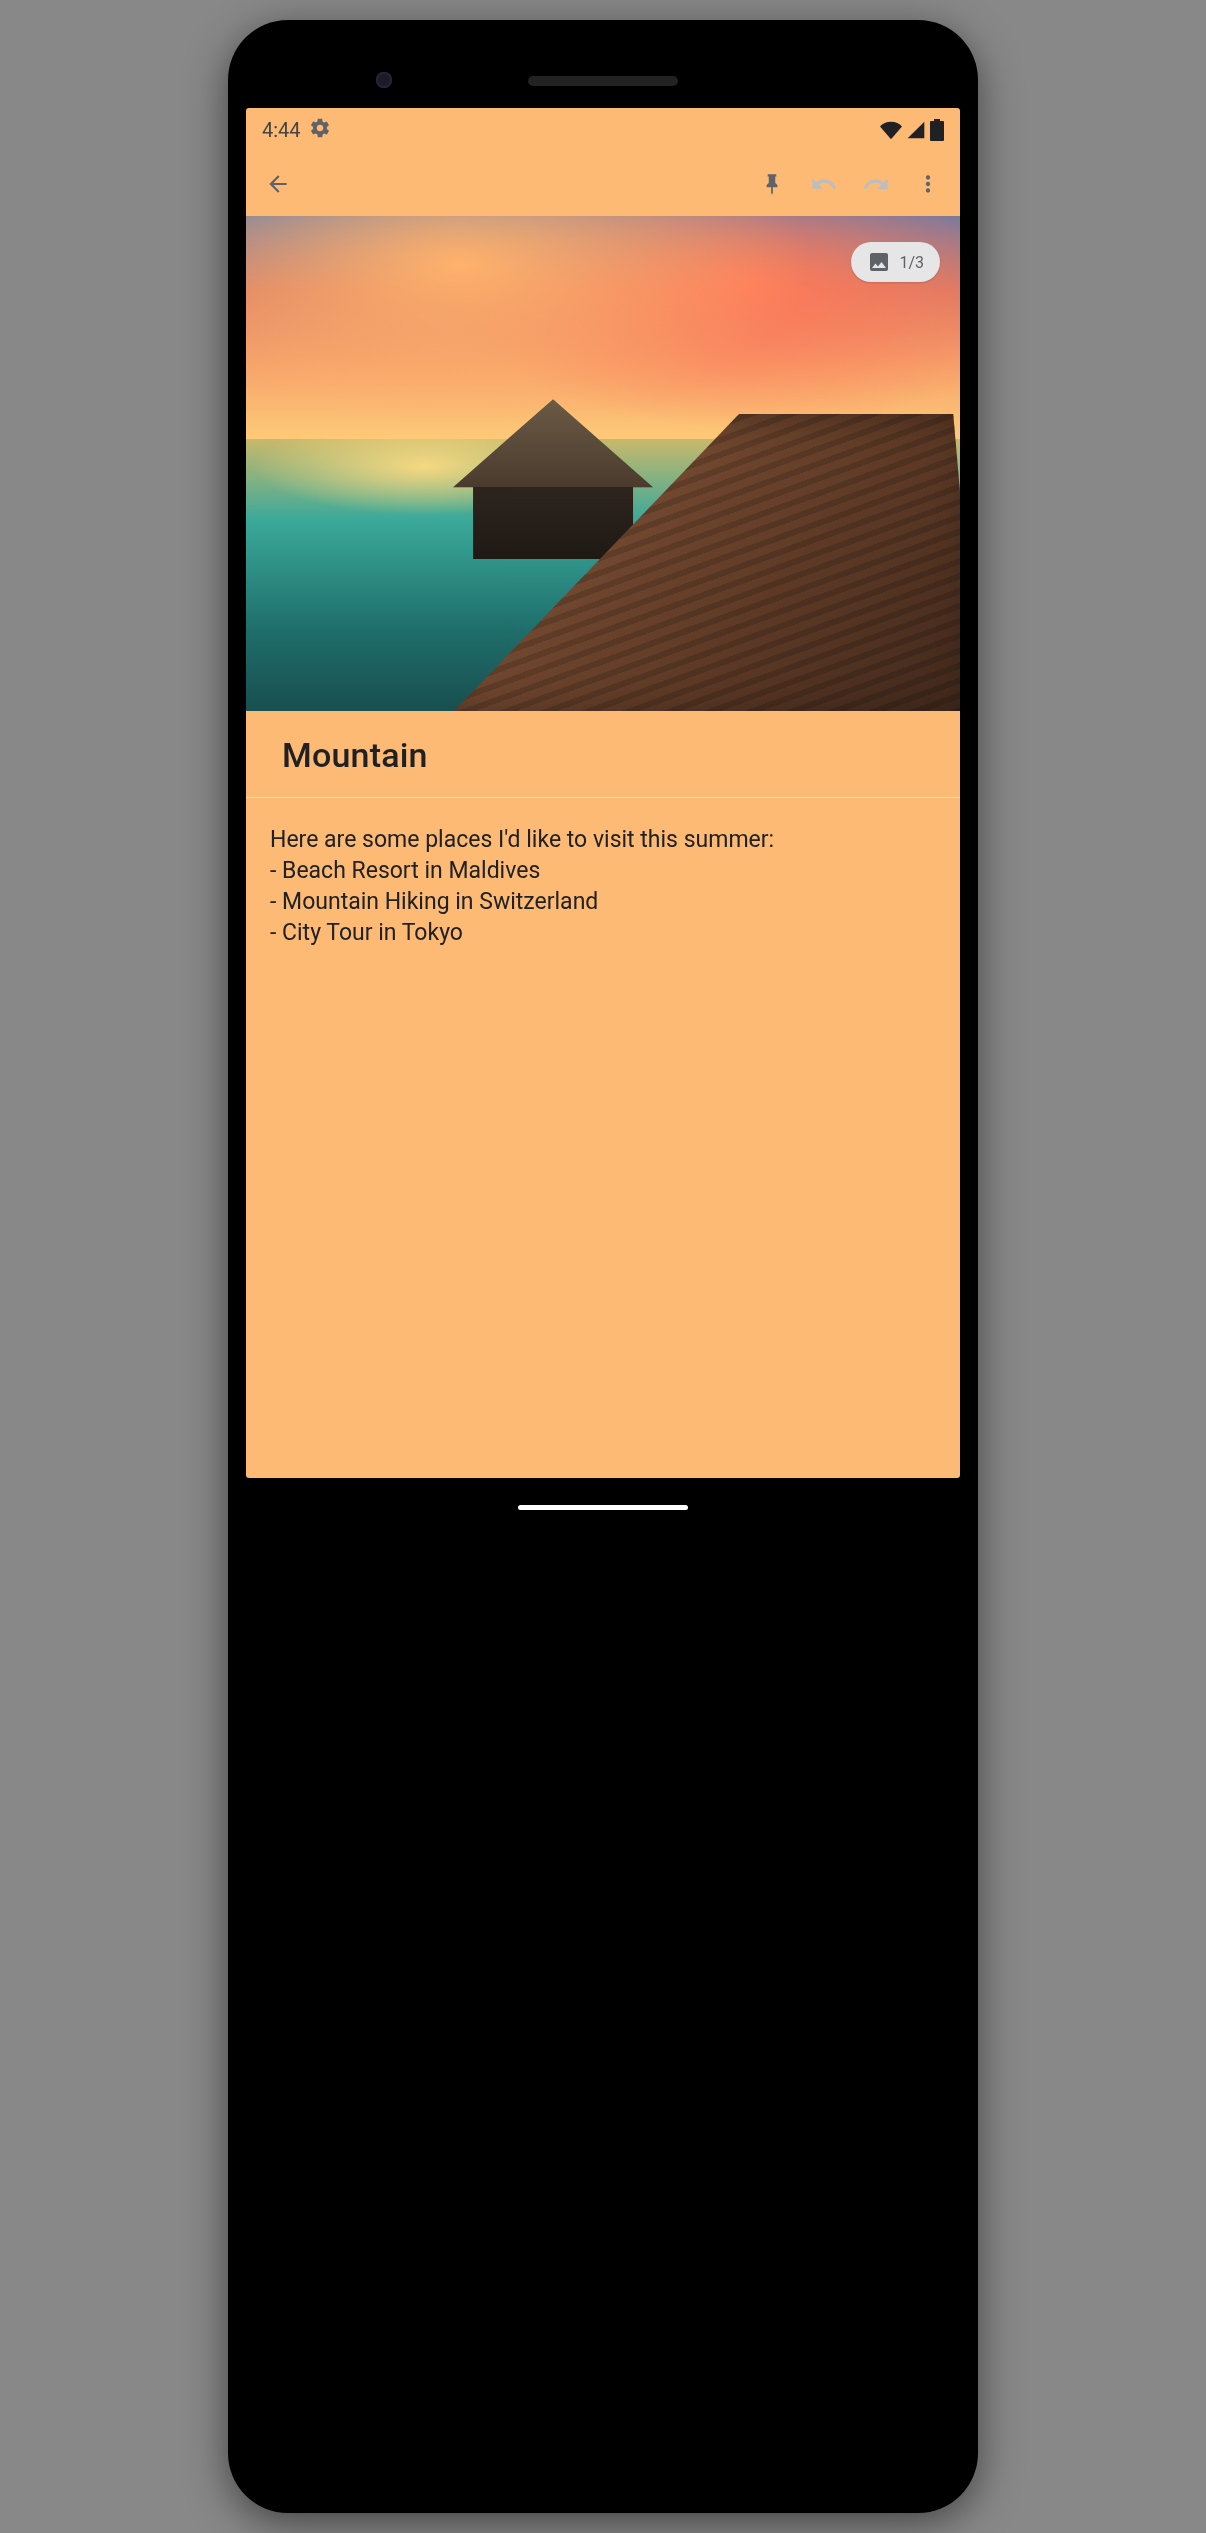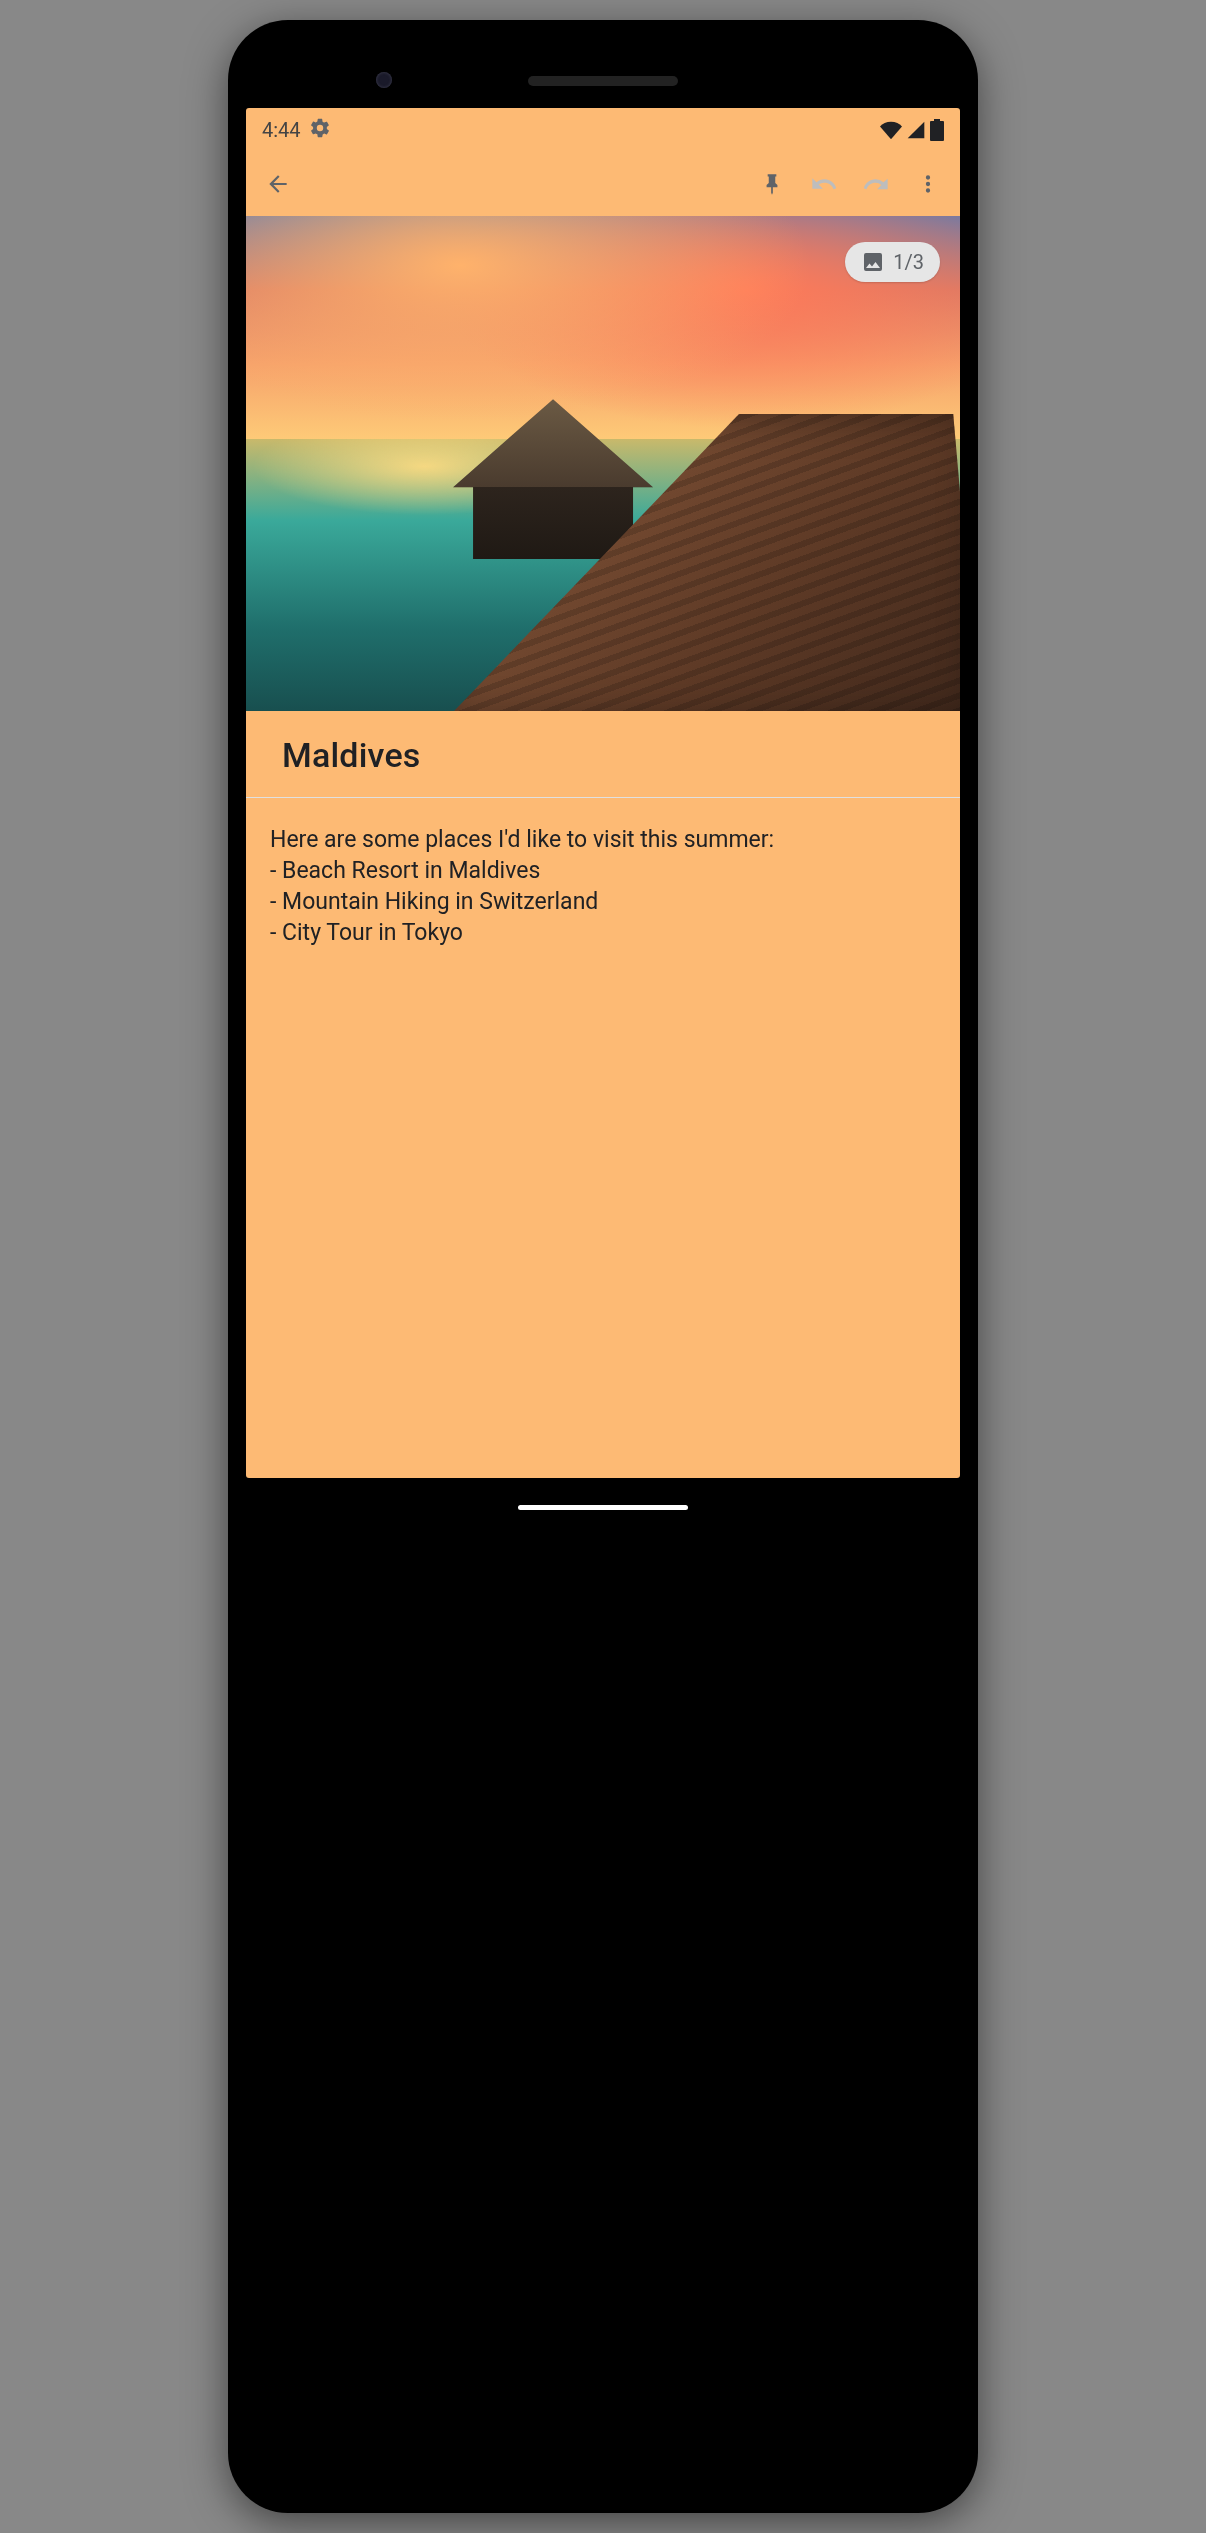--- a/index.html
+++ b/index.html
@@ -145,21 +145,21 @@
   }
 
   .image-counter {
     position: absolute;
     top: 26px; right: 20px;
     background: #e6e6e6;
     border-radius: 24px;
     padding: 8px 16px;
     display: flex; align-items: center; gap: 8px;
     color: #5f6368;
-    font-size: 20px;
+    font-size: 16px;
     box-shadow: 0 1px 2px rgba(0,0,0,0.15);
   }
   .image-counter svg { fill:#5f6368; }
 
   .title-block {
     padding: 24px 36px 22px;
     border-bottom: 1px solid #e0e0e0;
   }
   .title-block h1 {
     font-size: 34px;
@@ -255,21 +255,21 @@
 
         <div class="image-counter">
           <svg width="24" height="24" viewBox="0 0 24 24">
               <path d="M21 19V5a2 2 0 0 0-2-2H5a2 2 0 0 0-2 2v14a2 2 0 0 0 2 2h14a2 2 0 0 0 2-2ZM8.5 13.5l2.5 3 3.5-4.5L19 18H5Z"></path>
             </svg>
           <span>1/3</span>
         </div>
       </div>
 
       <div class="title-block">
-        <h1>Maldives</h1>
+        <h1>Mountain</h1>
       </div>
 
       <div class="body-block">Here are some places I'd like to visit this summer:
 - Beach Resort in Maldives
 - Mountain Hiking in Switzerland
 - City Tour in Tokyo</div>
 
     </div>
 
     <div class="home-indicator"></div>

